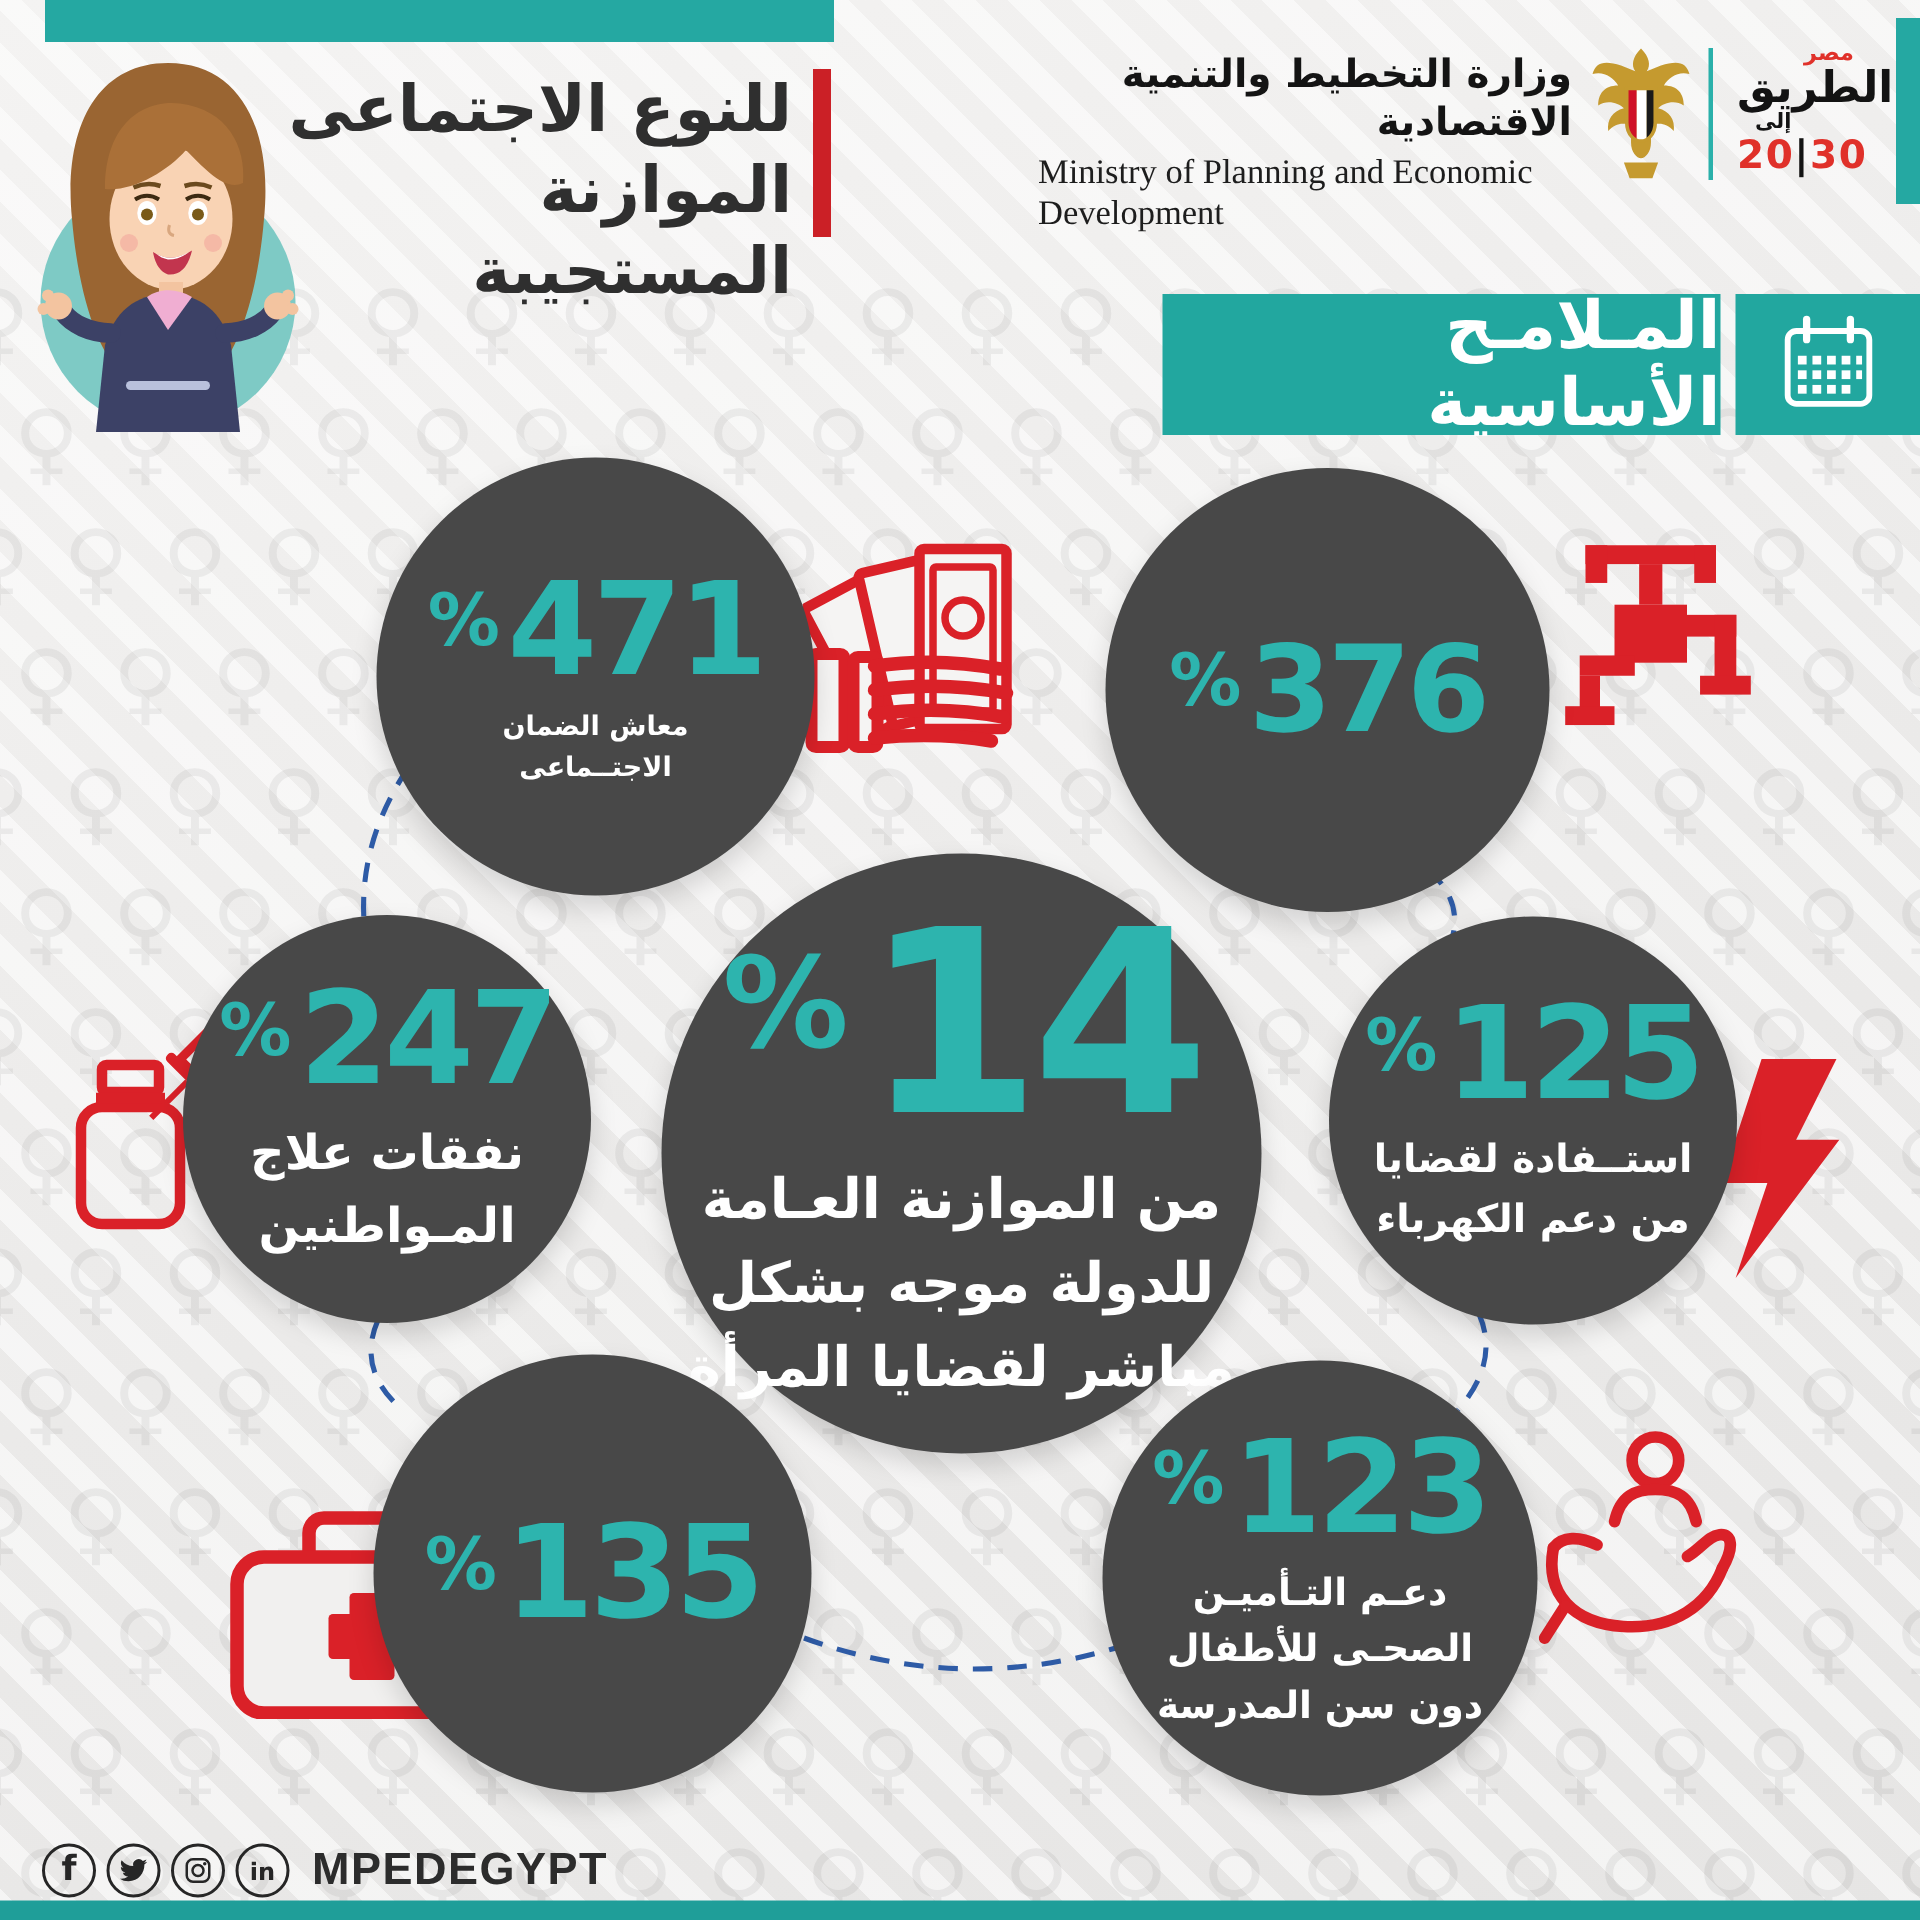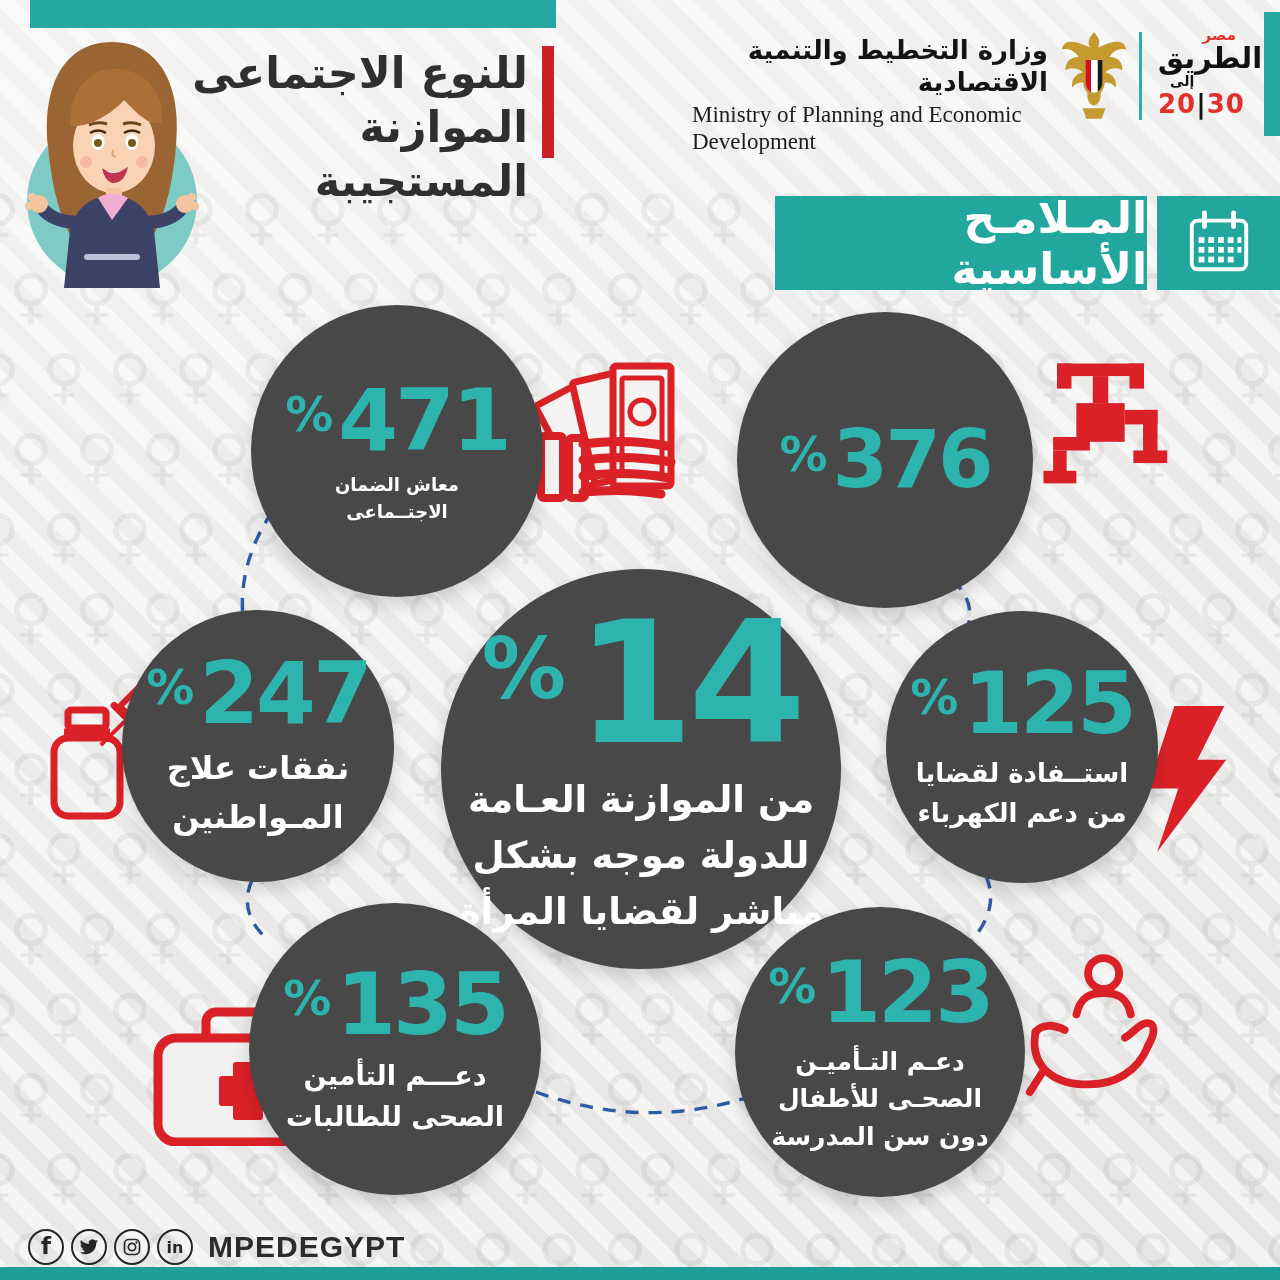--- a/index.html
+++ b/index.html
@@ -548,22 +548,20 @@
     <div class="clabel" style="font-size:37px;margin-top:4px;">من الموازنة العـامة
 للدولة موجه بشكل
 مباشر لقضايا المرأة</div>
   </div>
 
   <div class="circle" style="left:249px;top:903px;width:292px;height:292px;">
     <div class="num-row">
       <span class="pct">%</span>
       <span class="num">135</span>
     </div>
-    <div class="clabel" style="font-size:27px;">دعـــم التأمين
-الصحى للطالبات</div>
   </div>
 
   <div class="circle" style="left:735px;top:907px;width:290px;height:290px;">
     <div class="num-row">
       <span class="pct">%</span>
       <span class="num">123</span>
     </div>
     <div class="clabel" style="font-size:25px;line-height:1.5;">دعـم التـأميـن
 الصحـى للأطفال
 دون سن المدرسة</div>

